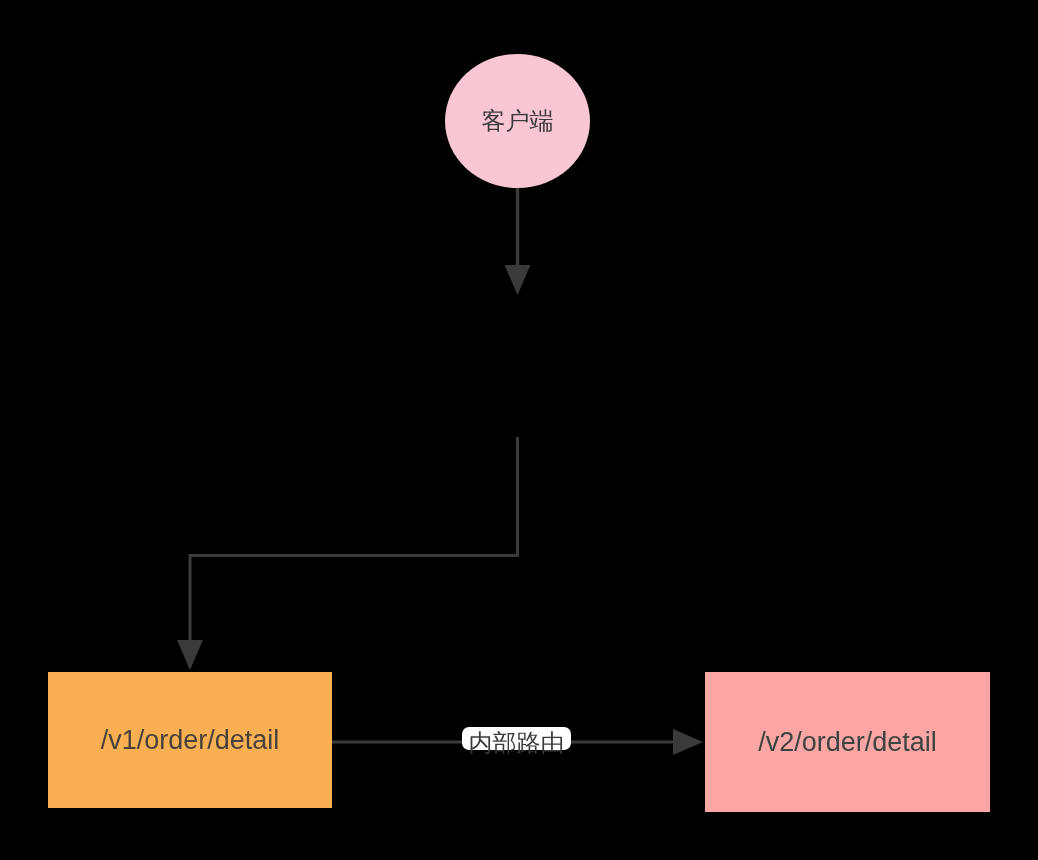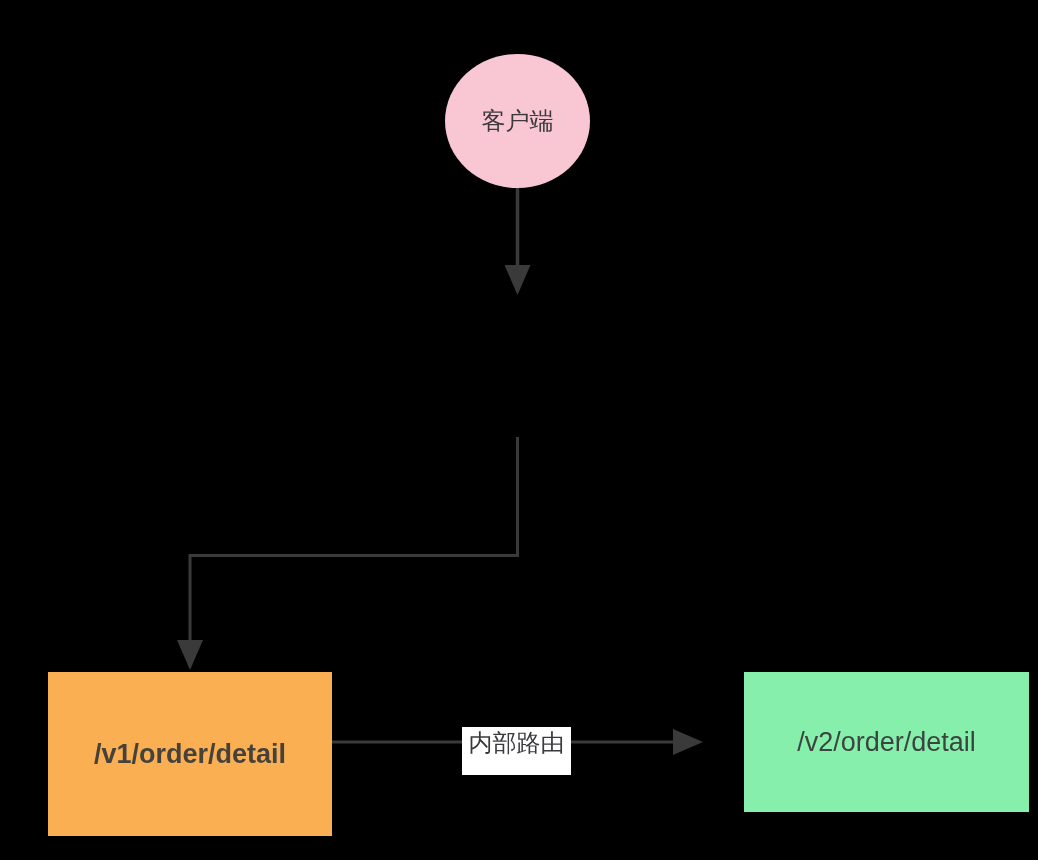--- a/index.html
+++ b/index.html
@@ -45,42 +45,42 @@
     left: 258px;
     top: 297px;
     width: 520px;
     height: 140px;
     font-size: 24px;
   }
   .node-v1 {
     left: 48px;
     top: 672px;
     width: 284px;
-    height: 164px;
+    height: 136px;
     font-size: 27px;
-    font-weight: bold;
   }
   .node-v2 {
     left: 705px;
     top: 672px;
     width: 285px;
     height: 140px;
     font-size: 27px;
   }
   .edge-label {
     position: absolute;
     left: 462px;
     top: 727px;
     width: 109px;
-    height: 48px;
+    height: 23px;
     line-height: 31px;
     text-align: center;
     font-size: 24px;
     z-index: 3;
     white-space: nowrap;
+    border-radius: 7px;
   }
 </style>
 </head>
 <body>
 
 <div class="canvas" style="background: rgb(0, 0, 0);">
 
   <svg class="connectors" width="1038" height="860" viewBox="0 0 1038 860">
     <defs>
       <marker id="arrow" markerUnits="userSpaceOnUse" markerWidth="30" markerHeight="26" refX="26" refY="13" orient="auto">
@@ -94,19 +94,19 @@
 
   <div class="node node-client" style="background: rgb(249, 199, 211); color: rgb(58, 58, 62);">
     <span>客户端</span>
   </div>
 
 
   <div class="node node-v1" style="background: rgb(251, 175, 83); color: rgb(70, 66, 59);">
     <span>/v1/order/detail</span>
   </div>
 
-  <div class="node node-v2" style="background: #86efac; color: rgb(60, 68, 63); margin-left: 39px;">
+  <div class="node node-v2" style="background: #fca5a5; color: rgb(60, 68, 63);">
     <span>/v2/order/detail</span>
   </div>
 
   <div class="edge-label" style="background: rgb(255, 255, 255); color: rgb(58, 58, 62);">内部路由</div>
 
 </div>
 
 </body></html>

